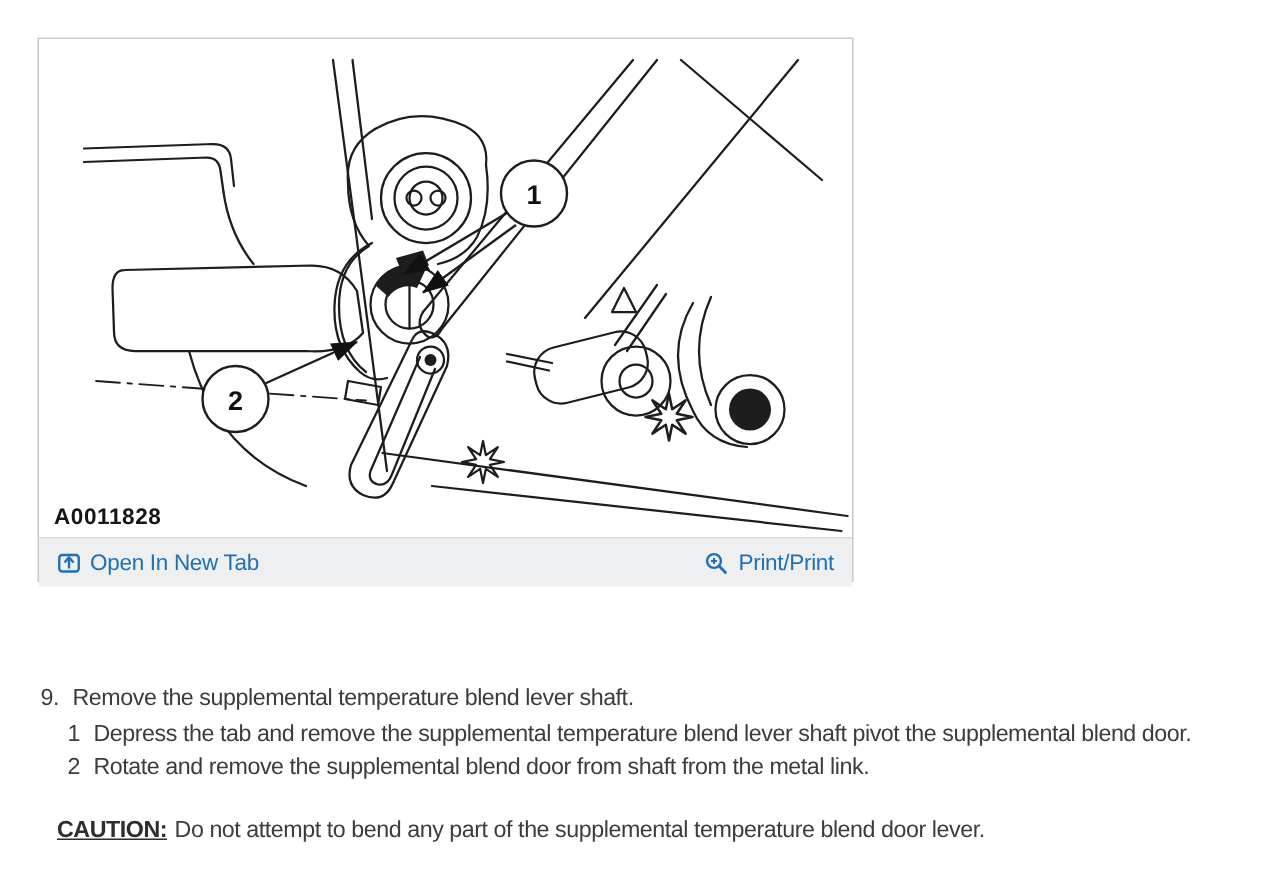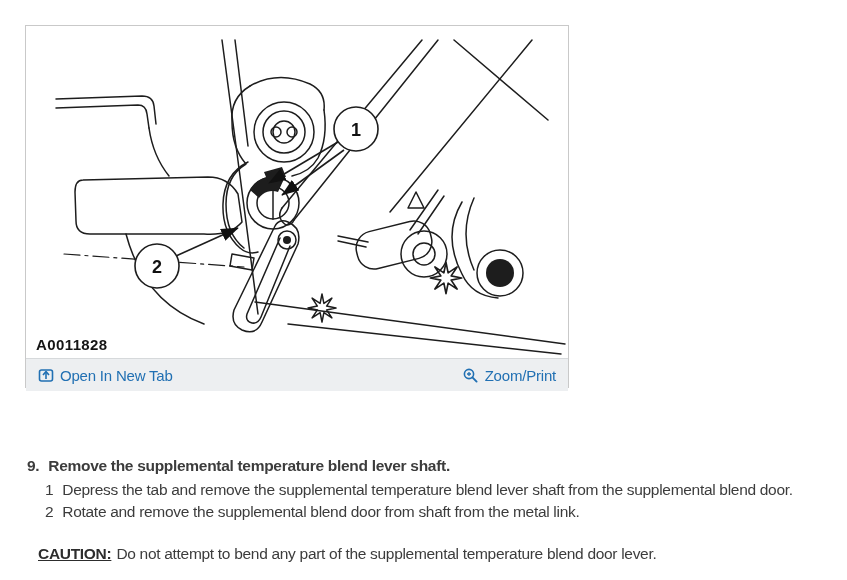--- a/index.html
+++ b/index.html
@@ -55,21 +55,21 @@
   .footer-link svg { display: block; }
 
   
   .txt {
     position: absolute;
     font-size: 15.5px;
     letter-spacing: -0.3px;
     color: #3c3c3c;
     white-space: nowrap;
   }
-  .step-line   { left: 27px; top: 457px; font-weight: bold; }
+  .step-line   { left: 27px; top: 457px; }
   .substep-1   { left: 45px; top: 481px; }
   .substep-2   { left: 45px; top: 503px; }
   .caution-line{ left: 38px; top: 545px; }
   .num-gap { display: inline-block; margin-right: 9px; }
   .caution-label { font-weight: bold; color: #2d2d2d; margin-right: 5px; text-decoration: underline; }
 </style>
 </head>
 <body>
 
 <div class="figure-panel">
@@ -170,31 +170,31 @@
         <path d="M5 8 L8 4.6 L11 8" stroke="#2170b3" stroke-width="1.6" fill="none" stroke-linejoin="round"></path>
       </svg>
       <span>Open In New Tab</span>
     </a>
     <a class="footer-link">
       <svg width="17" height="17" viewBox="0 0 17 17">
         <circle cx="7" cy="7" r="4.6" fill="none" stroke="#2170b3" stroke-width="1.6"></circle>
         <path d="M7 5 V9 M5 7 H9" stroke="#2170b3" stroke-width="1.3"></path>
         <path d="M10.4 10.4 L14.6 14.6" stroke="#2170b3" stroke-width="1.9" stroke-linecap="round"></path>
       </svg>
-      <span>Zoom/Print</span>
+      <span>Print/Print</span>
     </a>
   </div>
 </div>
 
 <div class="txt step-line">
   <span class="num-gap">9.</span><span>Remove the supplemental temperature blend lever shaft.</span>
 </div>
 
 <div class="txt substep-1">
-  <span class="num-gap">1</span><span>Depress the tab and remove the supplemental temperature blend lever shaft from the supplemental blend door.</span>
+  <span class="num-gap">1</span><span>Depress the tab and remove the supplemental temperature blend lever shaft pivot the supplemental blend door.</span>
 </div>
 
 <div class="txt substep-2">
   <span class="num-gap">2</span><span>Rotate and remove the supplemental blend door from shaft from the metal link.</span>
 </div>
 
 <div class="txt caution-line">
   <span class="caution-label">CAUTION:</span><span>Do not attempt to bend any part of the supplemental temperature blend door lever.</span>
 </div>
 

